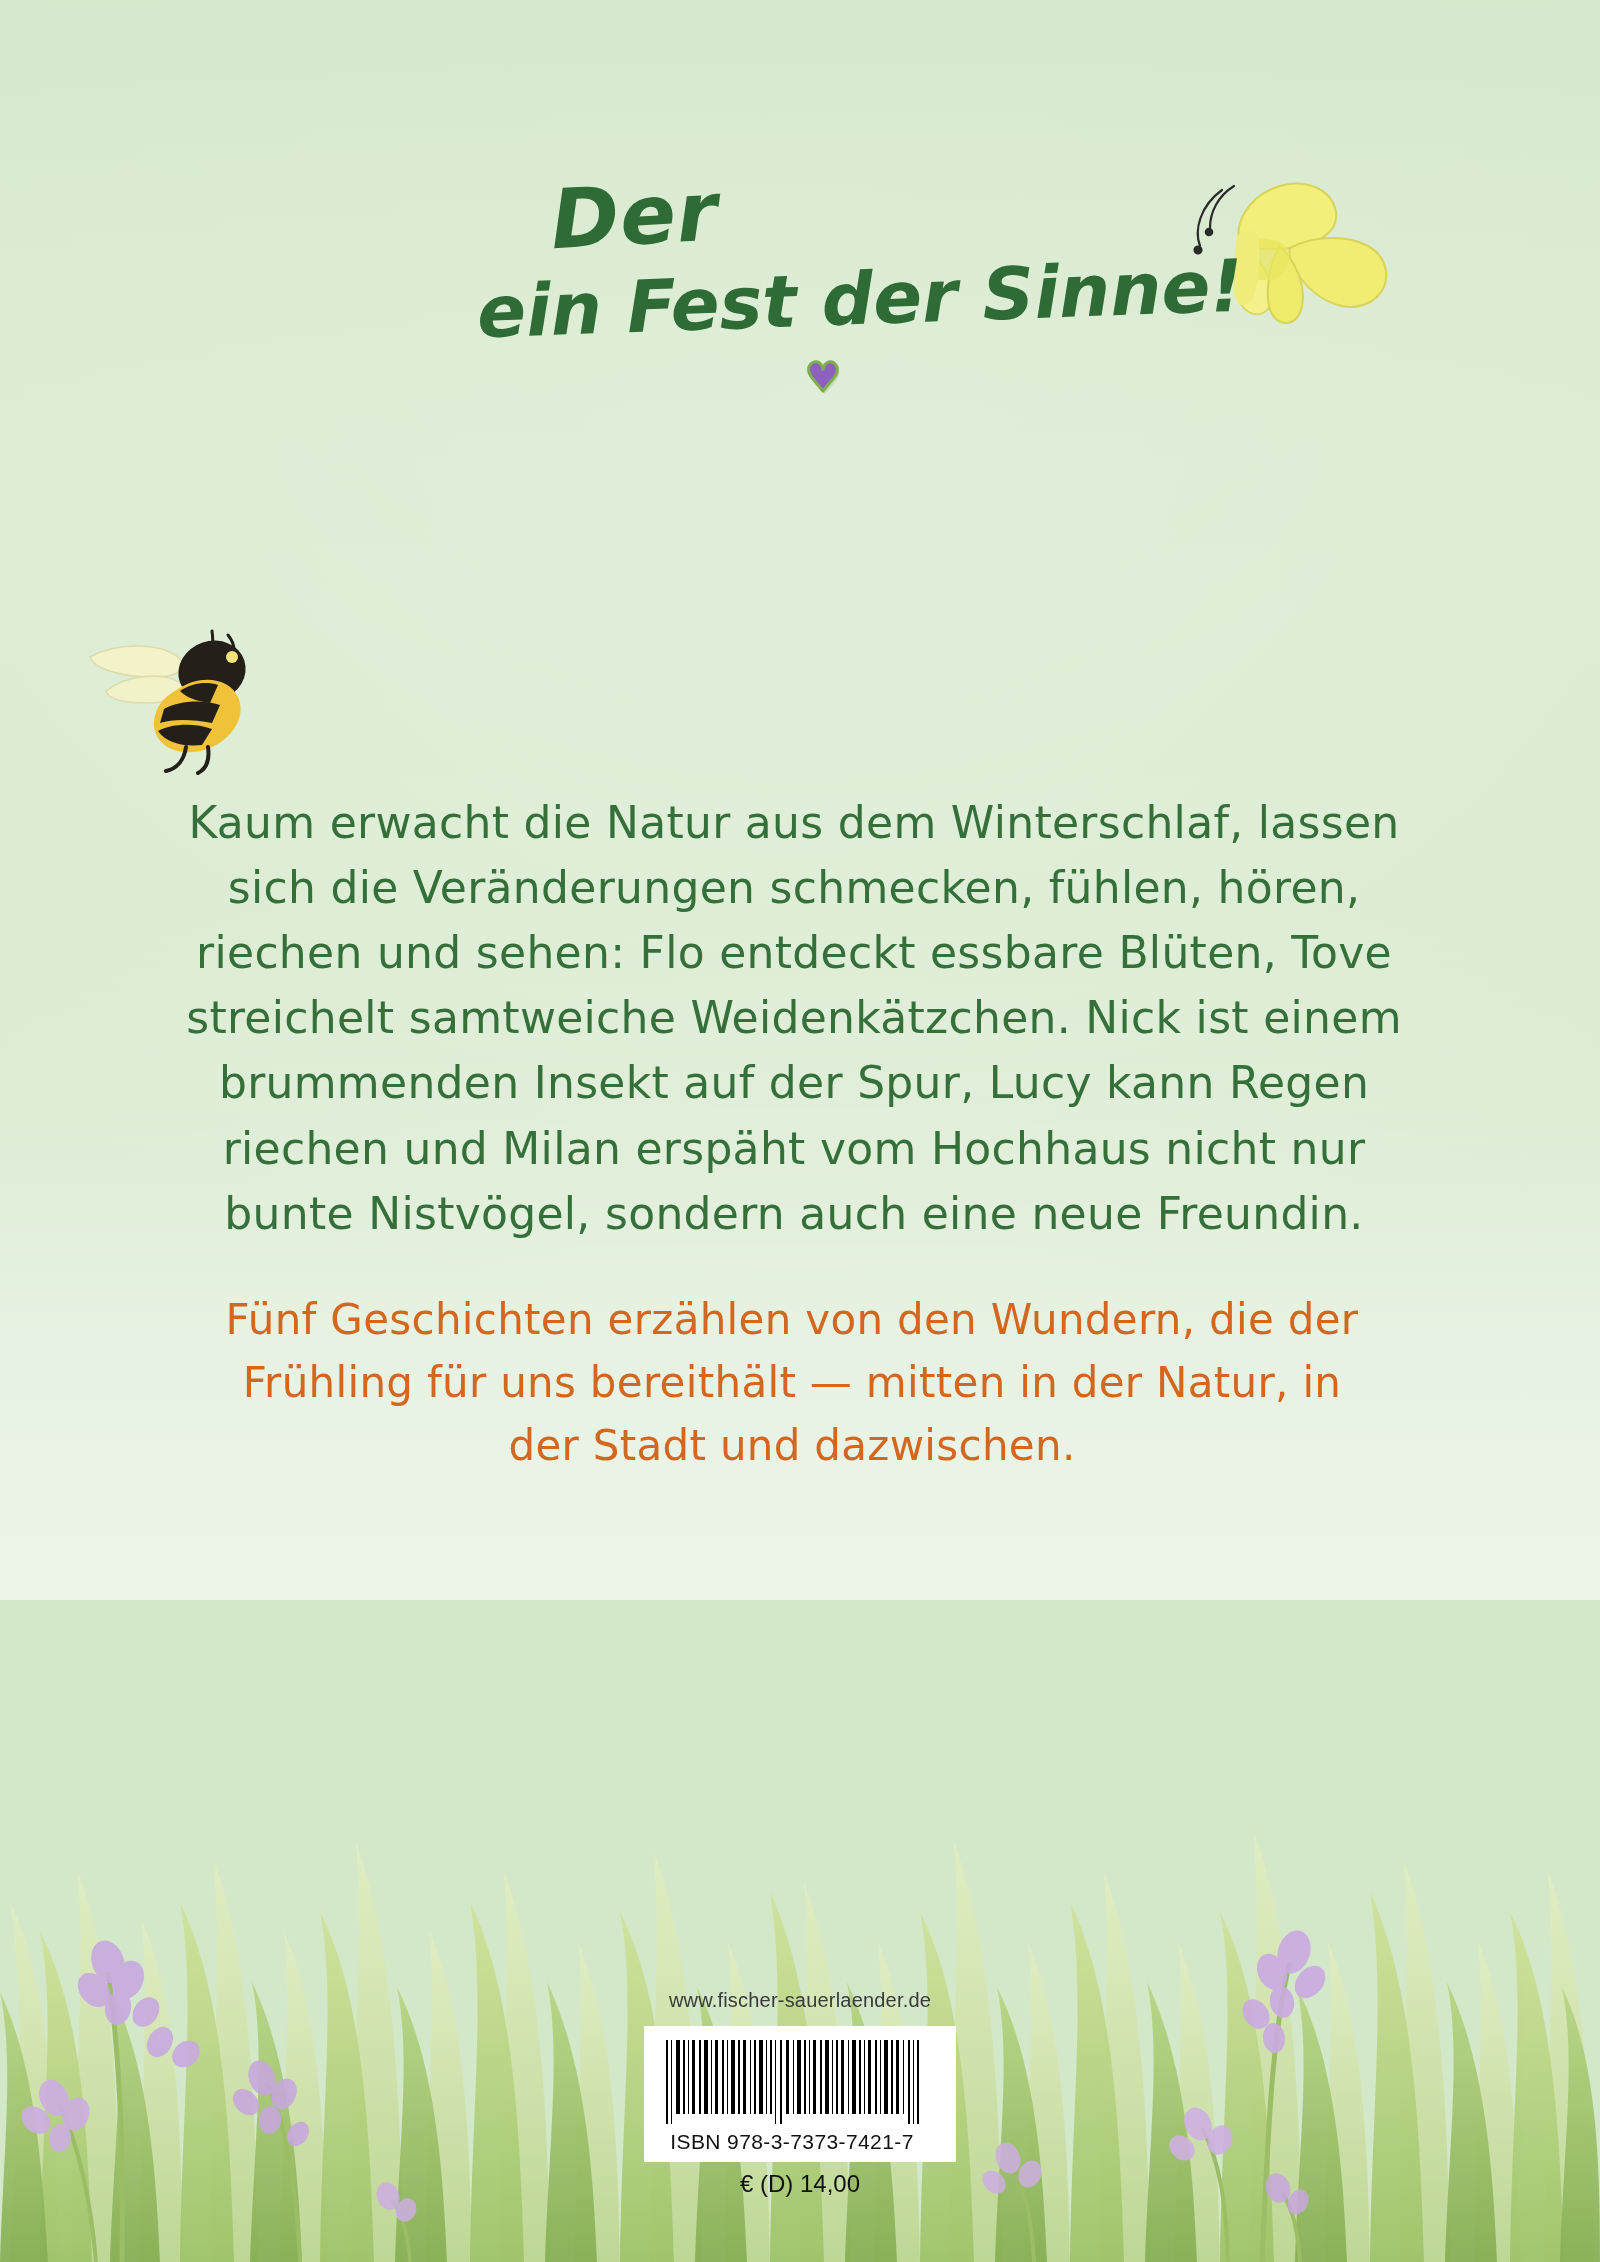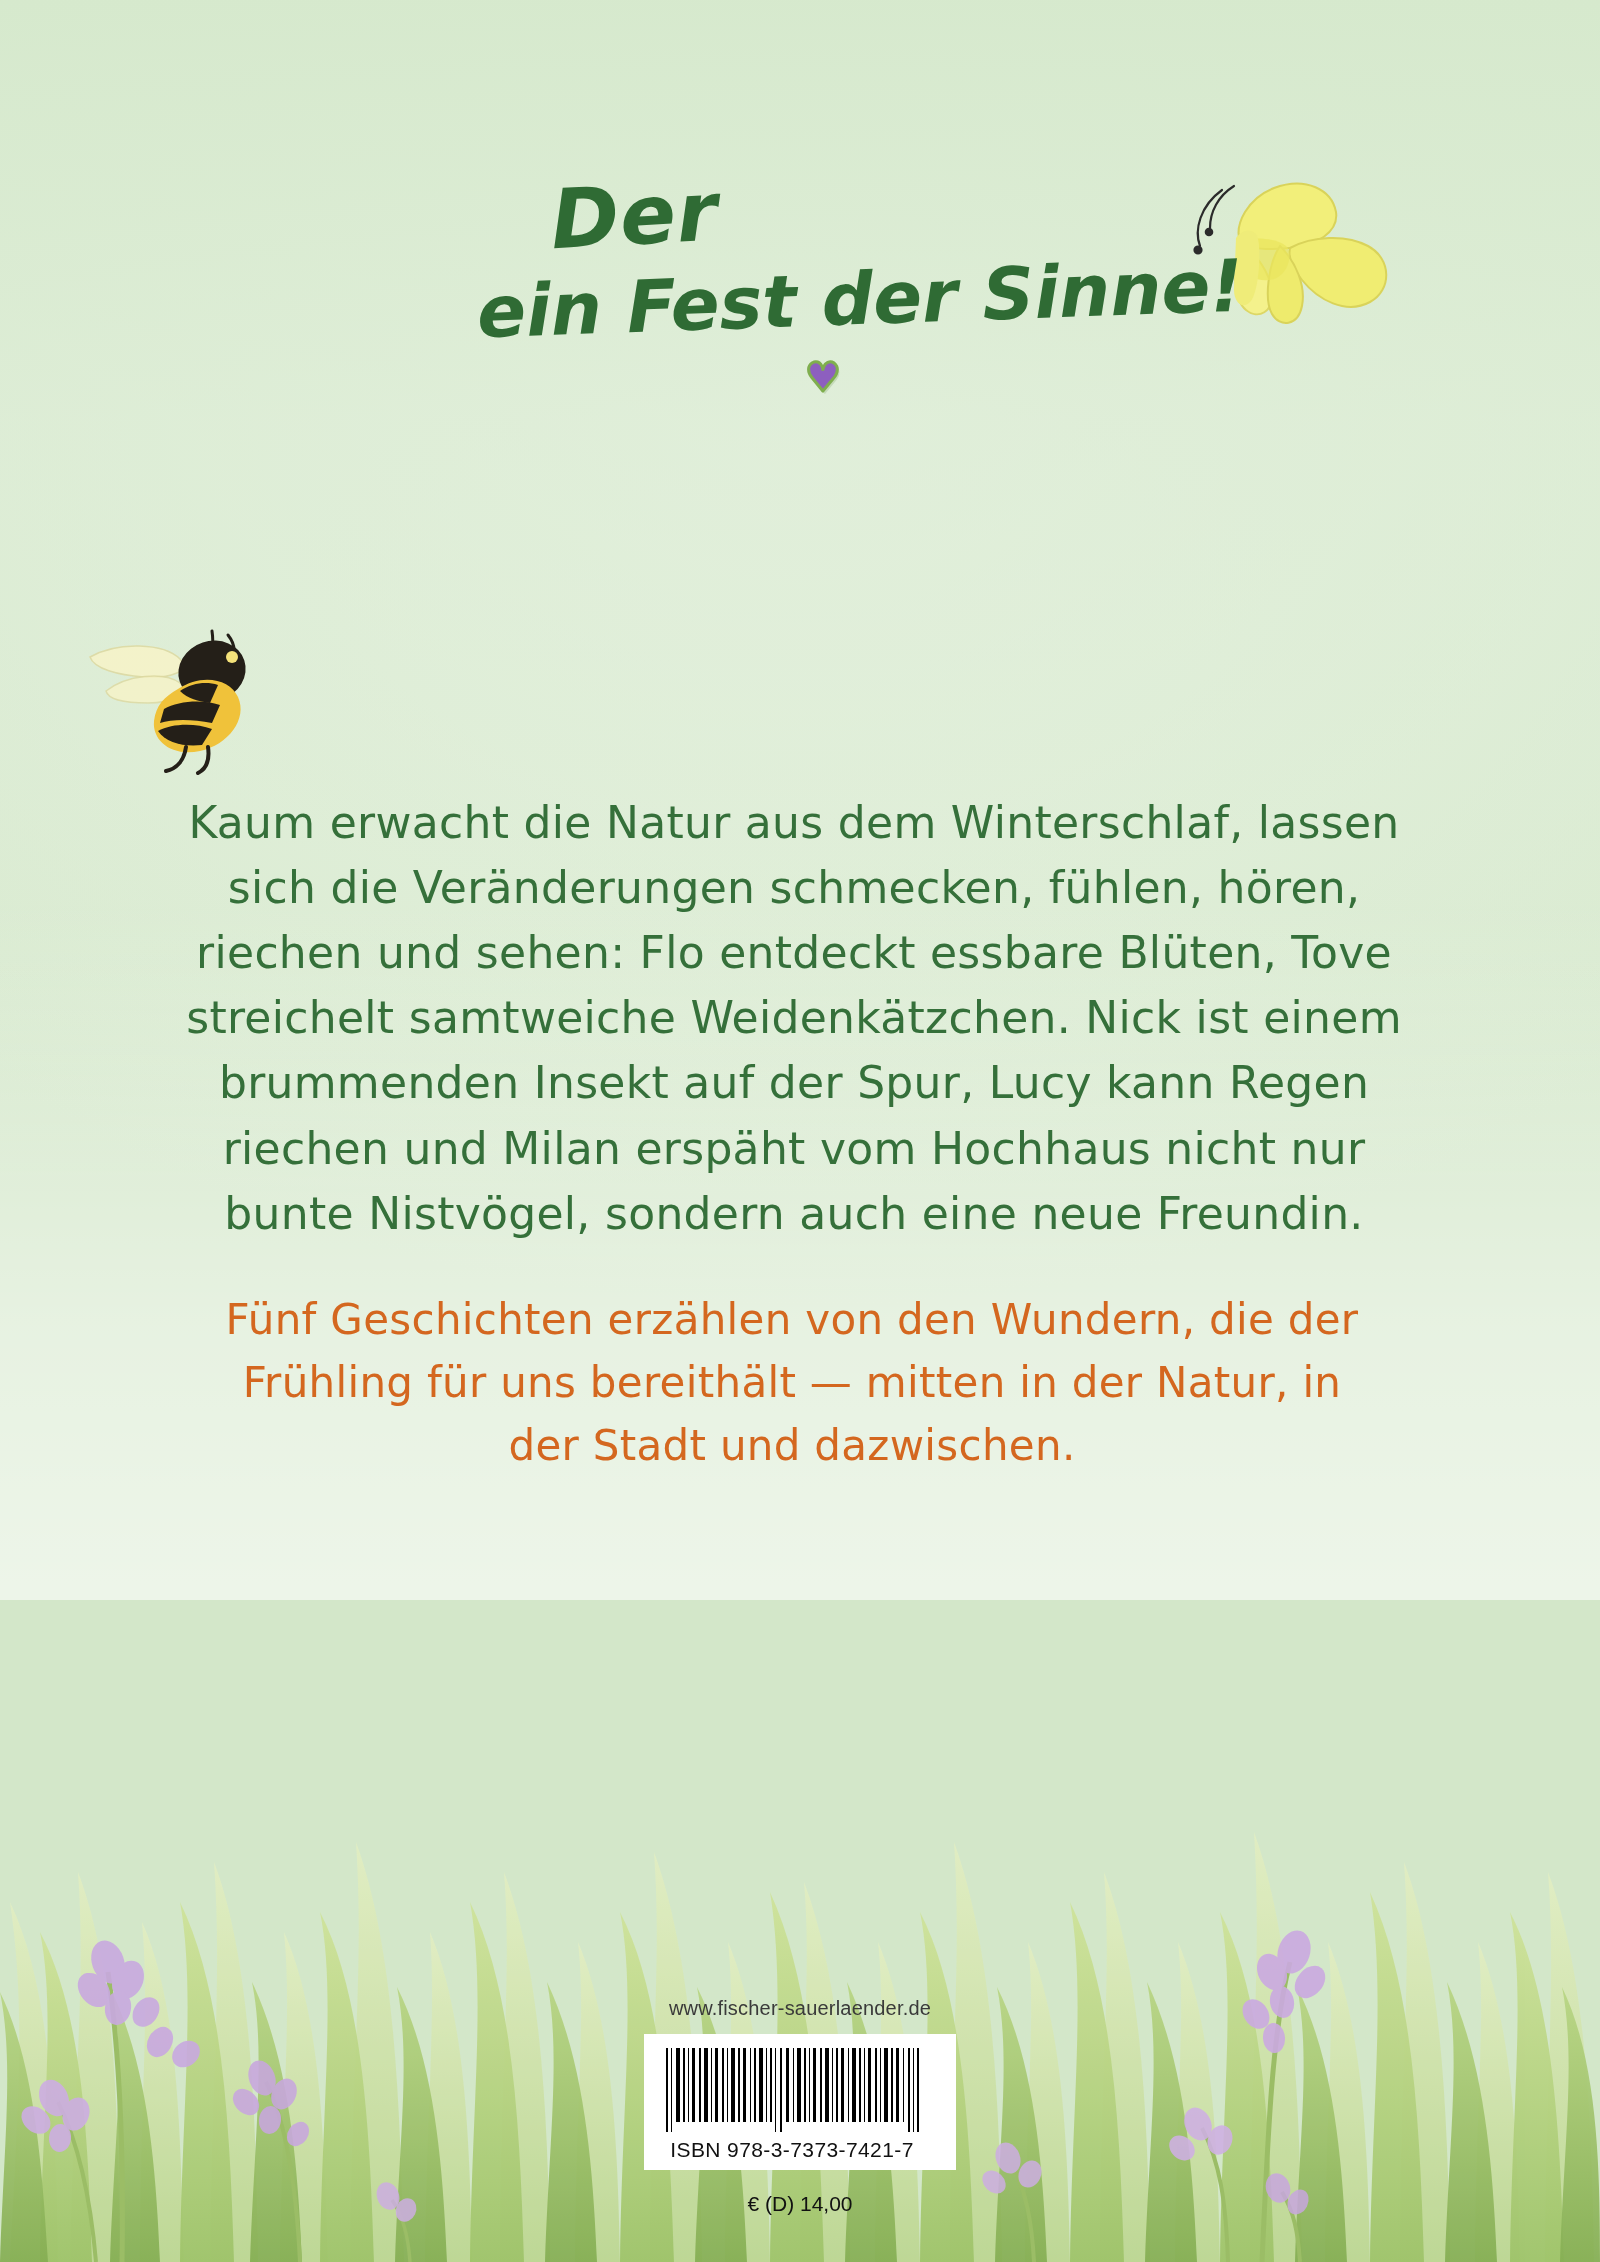--- a/index.html
+++ b/index.html
@@ -125,21 +125,21 @@
     left: 0; bottom: 0;
     width: 1600px;
     height: 720px;
     overflow: hidden;
   }
 
   
   .footer {
     position: absolute;
     left: 0;
-    bottom: 46px;
+    bottom: 64px;
     width: 1600px;
     text-align: center;
     z-index: 6;
   }
   .website {
     font-family: "Liberation Sans", sans-serif;
     font-size: 20px;
     color: #3a3a3a;
     letter-spacing: 0.2px;
     margin-bottom: 14px;
@@ -158,23 +158,23 @@
   .isbn {
     font-family: "Liberation Sans", sans-serif;
     font-size: 21px;
     color: #111;
     letter-spacing: 0.4px;
     margin-top: 6px;
     text-align: center;
   }
   .price {
     font-family: "Liberation Sans", sans-serif;
-    font-size: 21px;
+    font-size: 24px;
     color: #111;
-    margin-top: 22px;
+    margin-top: 8px;
     text-align: center;
   }
   .bug { position: absolute; }
 </style>
 </head>
 <body>
 
 <div class="page">
 
   <div class="bg-top"></div>

